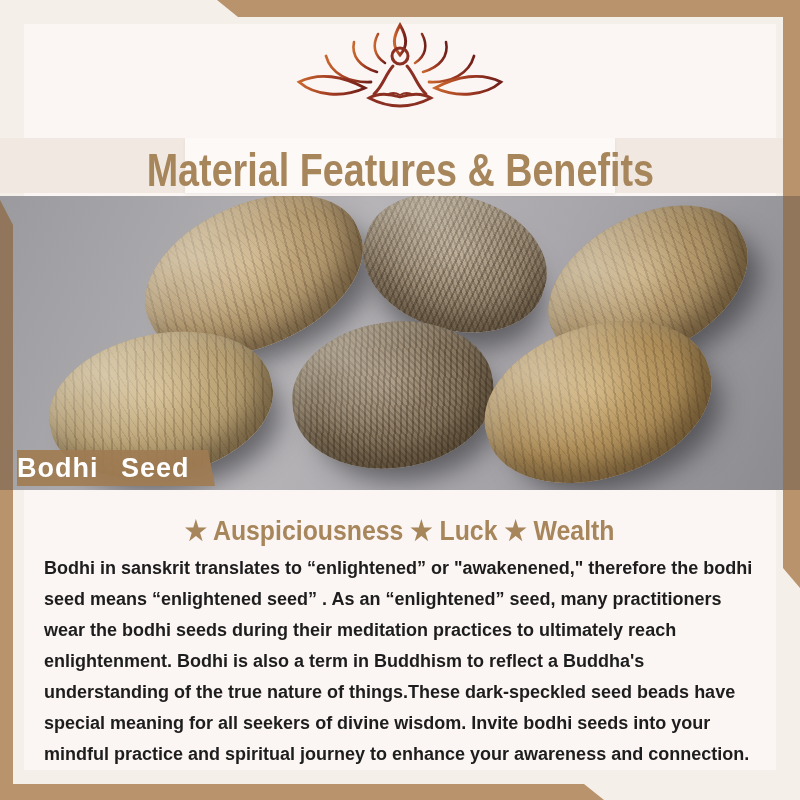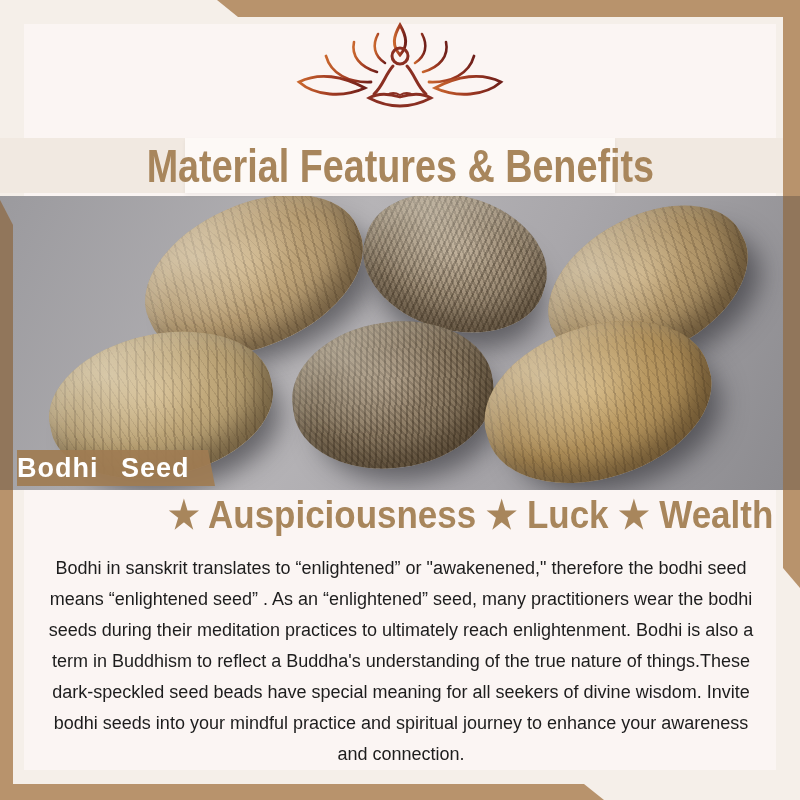--- a/index.html
+++ b/index.html
@@ -42,21 +42,21 @@
   }
 
   
   .title-band{
     position:absolute;left:0;top:138px;width:800px;height:55px;
     background:var(--band-beige,#f1e9e1);z-index:6;
     display:flex;align-items:center;justify-content:center;
   }
   .title-box{
     width:430px;height:55px;background:#fdf9f6;
-    display:flex;align-items:center;justify-content:center;
+    display:flex;align-items:flex-end;justify-content:center;
     box-shadow:0 2px 4px rgba(0,0,0,0.05);
   }
   .title-text{
     font-size:46px;font-weight:700;line-height:1;
     color:var(--accent-brown,#a8865c);
     transform:scaleX(0.82);white-space:nowrap;
   }
 
   
   .photo{
@@ -104,30 +104,31 @@
     display:flex;align-items:center;
   }
   .photo-label span{
     color:#ffffff;font-size:27px;font-weight:700;
     letter-spacing:1px;word-spacing:14px;line-height:1;
   }
 
   
   .content{position:absolute;left:0;top:490px;width:800px;z-index:5;}
   .tagline{
-    margin-top:3px;text-align:right;
-    font-size:38px;font-weight:700;
+    margin-top:25px;text-align:center;
+    font-size:27px;font-weight:700;
     color:var(--accent-brown,#a8865c);
   }
   .tagline span{display:inline-block;transform:scaleX(0.92);white-space:nowrap;}
   .paragraph{
-    margin:16px 42px 0 44px;
+    margin:6px 42px 0 44px;
     font-size:18px;line-height:31px;
     color:var(--text-dark,#1d1d1d);
-    text-align:center;
+    text-align:left;
+    font-weight:bold;
   }
 </style>
 </head>
 <body>
 
 <div class="page">
   <div class="inner-panel"></div>
 
   <div class="ribbon ribbon-top"></div>
   <div class="ribbon ribbon-right"></div>

